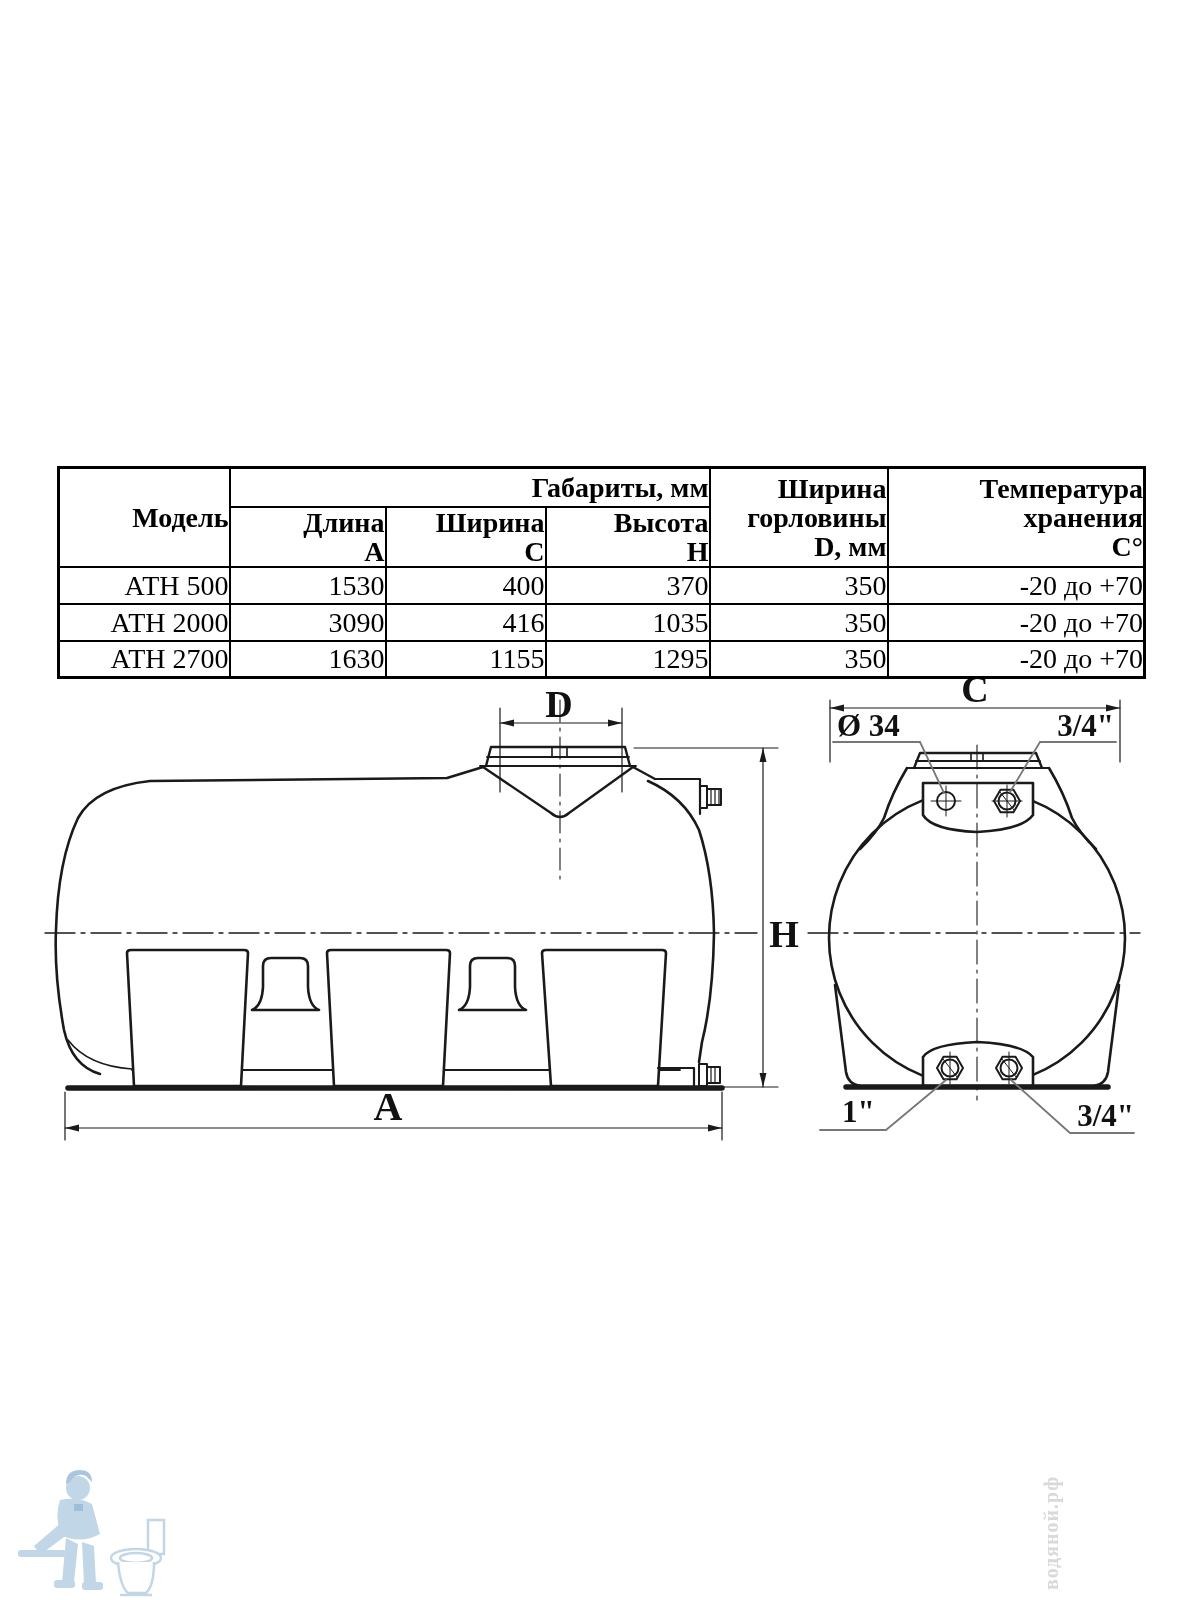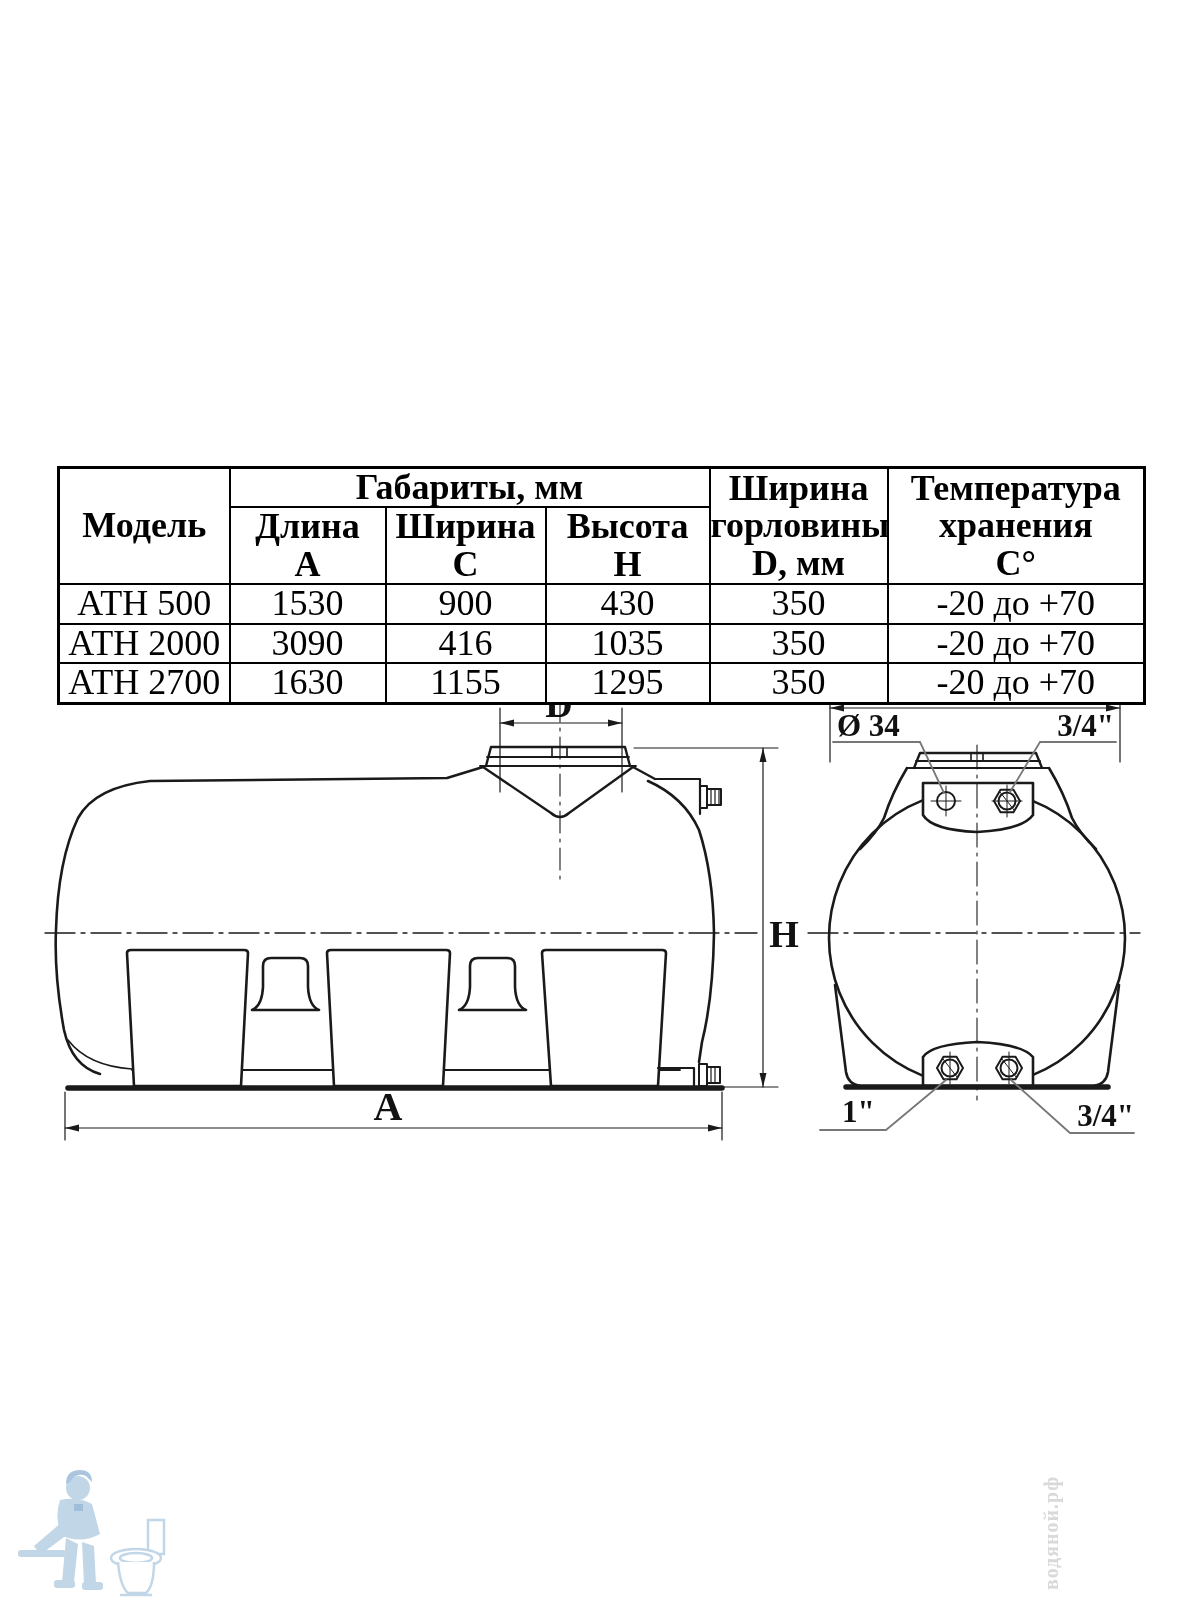--- a/index.html
+++ b/index.html
@@ -13,22 +13,22 @@
   .drawing-layer{
     position:absolute;left:0;top:0;width:1200px;height:1600px;
   }
   table.spec-table{
     position:absolute;left:57px;top:466px;width:1086px;
     border-collapse:collapse;table-layout:fixed;
     color:#000;background:#fff;
   }
   table.spec-table th,table.spec-table td{
     border:2px solid #000;padding:0;margin:0;
-    text-align:center;vertical-align:middle;
-    font-size:36px;line-height:1.04;
+    text-align:right;vertical-align:middle;
+    font-size:28px;line-height:1.04;
   }
   table.spec-table{border:3px solid #000;}
   table.spec-table th{font-weight:bold;}
   td.model-cell{text-align:left;padding-left:11px;font-weight:normal;font-family:Liberation Serif, serif;}
   .hdr-line{display:block;}
   tr.hrow1{height:39px;}
   tr.hrow2{height:57px;}
   tr.drow{height:37px;}
   .dimtext{font-family:"Liberation Serif",serif;font-weight:bold;fill:#111;}
   .lbltext{font-family:"Liberation Serif",serif;font-weight:bold;fill:#111;}
@@ -249,22 +249,22 @@
           <span class="hdr-line">С</span>
         </th>
         <th>
           <span class="hdr-line">Высота</span>
           <span class="hdr-line">Н</span>
         </th>
       </tr>
       <tr class="drow">
         <td class="model-cell">АТН 500</td>
         <td>1530</td>
-        <td>900</td>
-        <td>430</td>
+        <td>400</td>
+        <td>370</td>
         <td>350</td>
         <td>-20 до +70</td>
       </tr>
       <tr class="drow">
         <td class="model-cell">АТН 2000</td>
         <td>3090</td>
         <td>416</td>
         <td>1035</td>
         <td>350</td>
         <td>-20 до +70</td>

